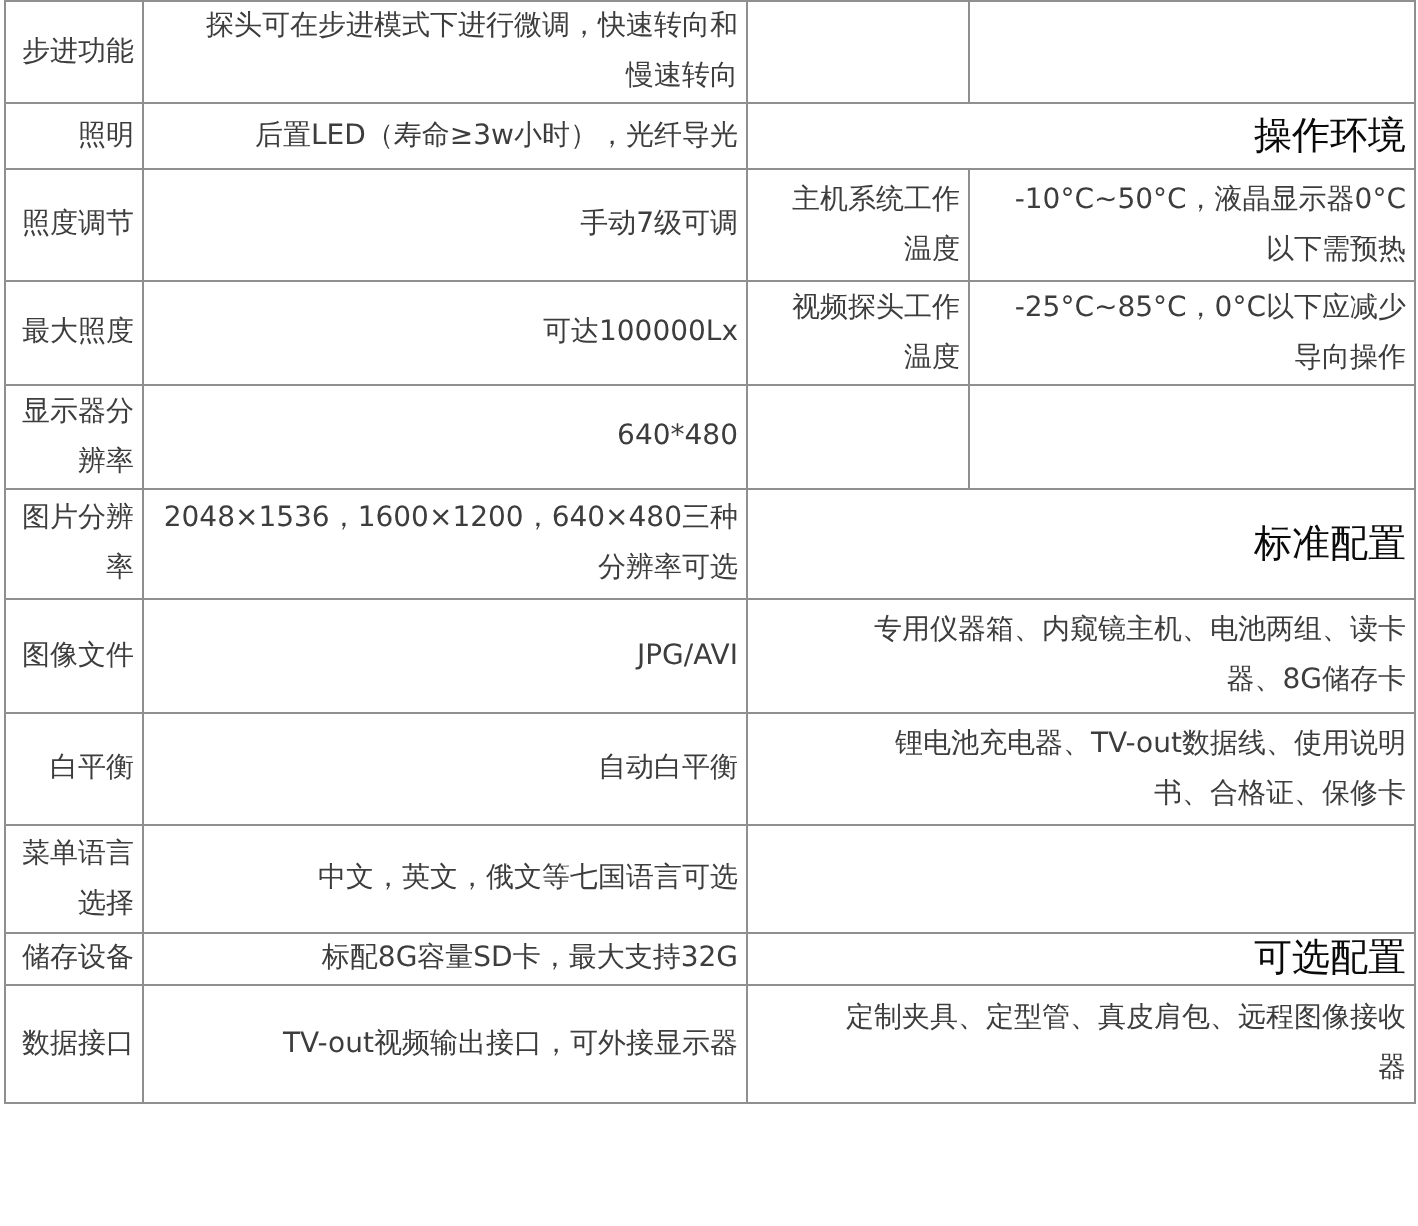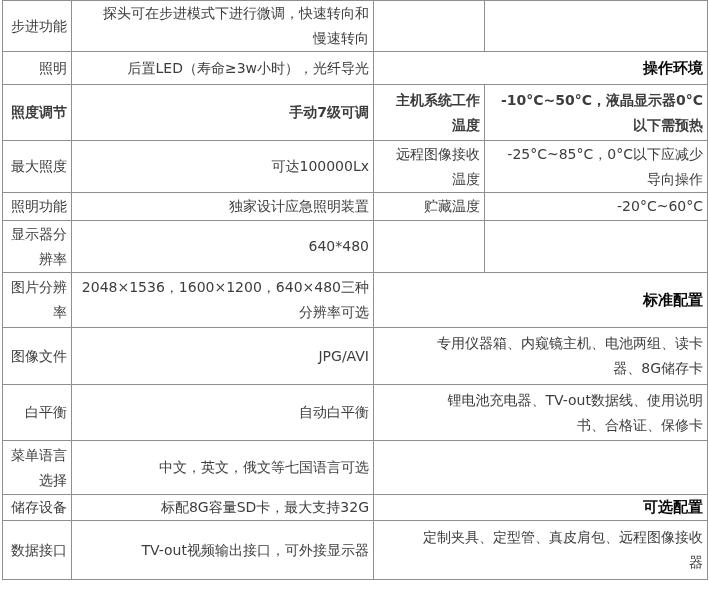--- a/index.html
+++ b/index.html
@@ -26,23 +26,23 @@
     border:1px solid var(--border);
     vertical-align:middle;
     padding:0 4px;
     font-size:14px;
     line-height:25px;
     color:var(--text);
     white-space:pre-wrap;
     overflow:hidden;
   }
   td.header{
-    font-weight:bold;
+    font-weight:normal;
     color:var(--header);
-    font-size:15px;
+    font-size:19px;
   }
 </style>
 </head>
 <body>
 
 <div class="page">
   <table class="spec">
     <colgroup>
       <col style="width:69px">
       <col style="width:302px">
@@ -55,41 +55,35 @@
           <td class="value">探头可在步进模式下进行微调，快速转向和
 慢速转向</td>
           <td class="label"></td>
           <td class="value"></td>
         </tr>
         <tr style="height: 33px;">
           <td class="label">照明</td>
           <td class="value">后置LED（寿命≥3w小时），光纤导光</td>
           <td colspan="2" class="header">操作环境</td>
         </tr>
-        <tr style="height: 56px; font-weight: bold;">
+        <tr style="height: 56px;">
           <td class="label">照度调节</td>
           <td class="value">手动7级可调</td>
           <td class="label">主机系统工作
 温度</td>
           <td class="value">-10°C~50°C，液晶显示器0°C
 以下需预热</td>
         </tr>
         <tr style="height: 52px;">
           <td class="label">最大照度</td>
           <td class="value">可达100000Lx</td>
-          <td class="label">远程图像接收
+          <td class="label">视频探头工作
 温度</td>
           <td class="value">-25°C~85°C，0°C以下应减少
 导向操作</td>
-        </tr>
-        <tr style="height: 28px;">
-          <td class="label">照明功能</td>
-          <td class="value">独家设计应急照明装置</td>
-          <td class="label">贮藏温度</td>
-          <td class="value">-20°C~60°C</td>
         </tr>
         <tr style="height: 52px;">
           <td class="label">显示器分
 辨率</td>
           <td class="value">640*480</td>
           <td class="label"></td>
           <td class="value"></td>
         </tr>
         <tr style="height: 55px; padding-left: 20px;">
           <td class="label">图片分辨

